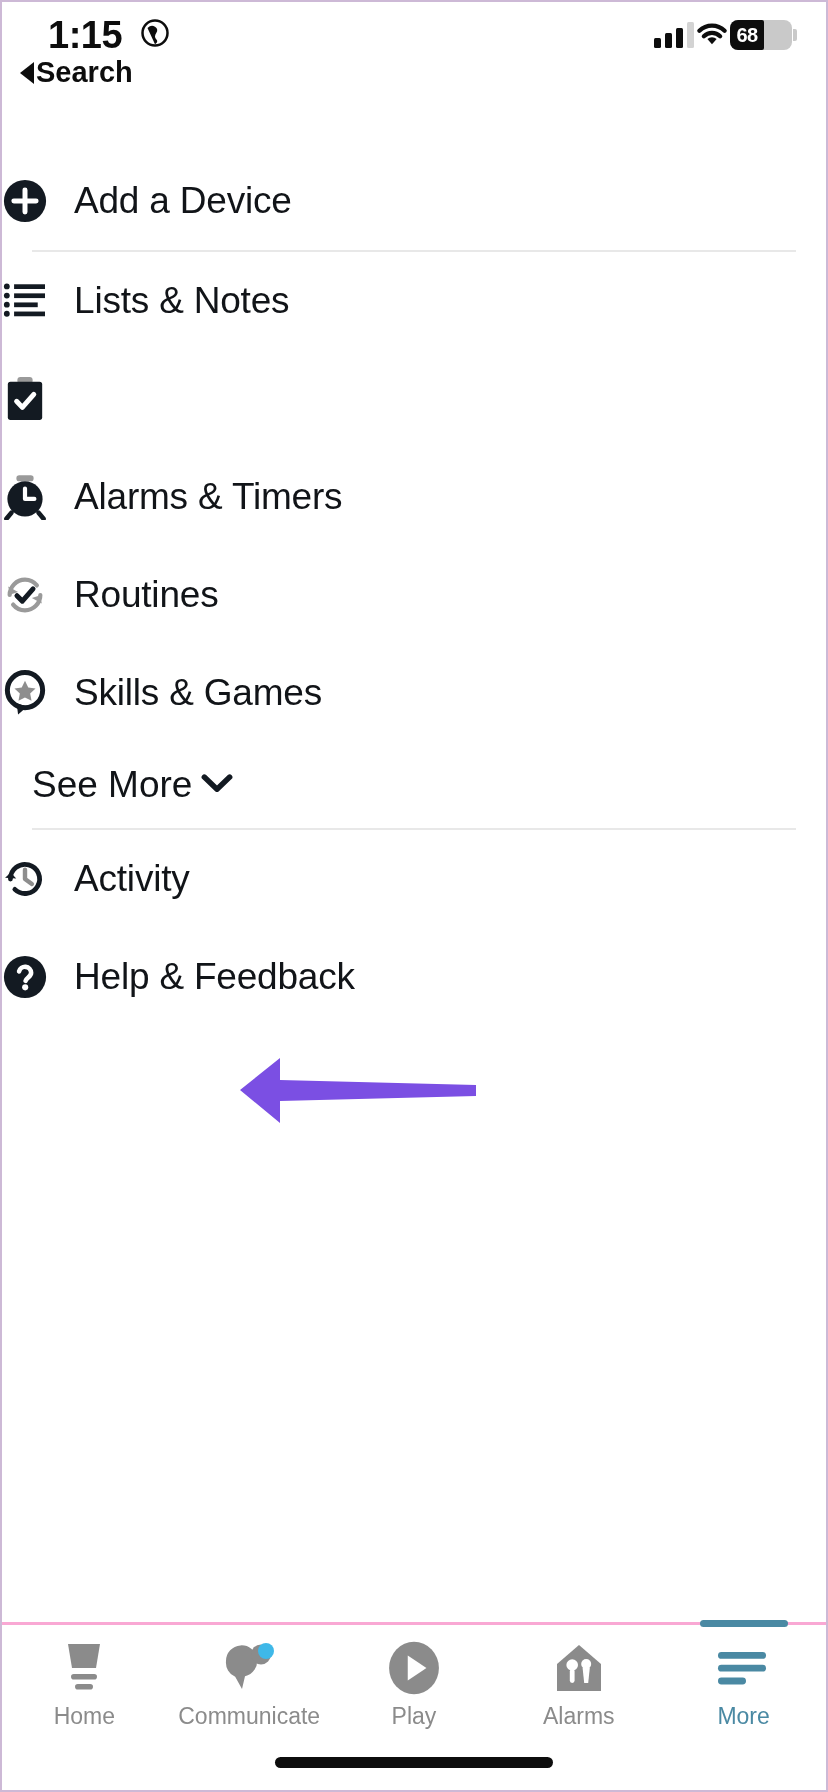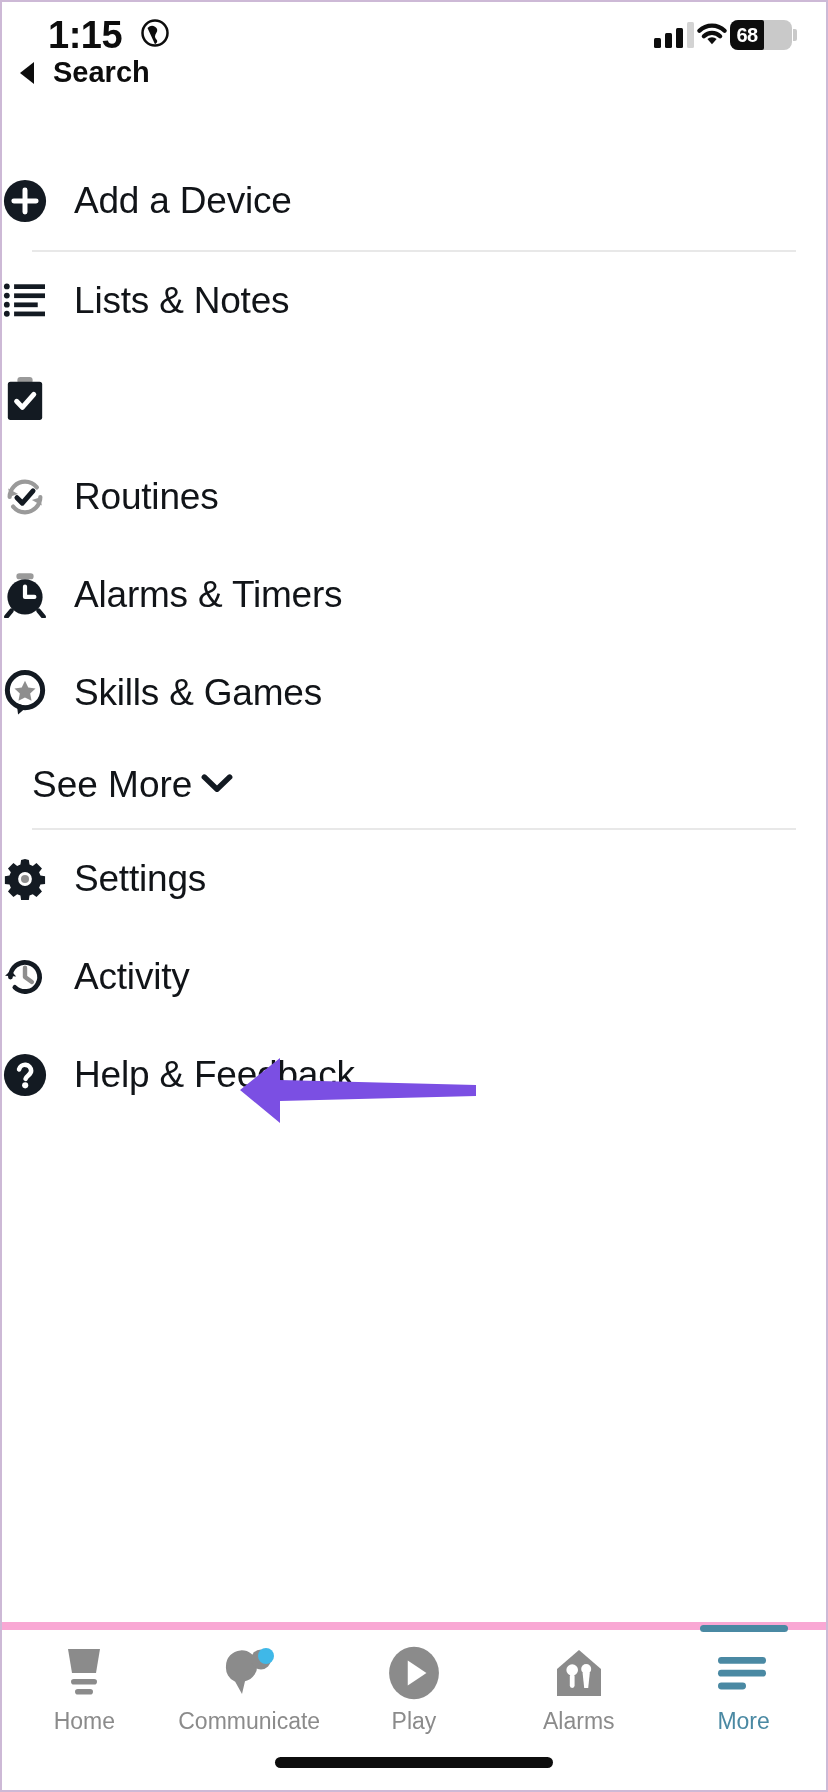--- a/index.html
+++ b/index.html
@@ -48,21 +48,21 @@
     color: #ffffff; font-size: 20px; font-weight: 700; letter-spacing: -0.5px;
   }
   .battery .nub {
     position: absolute; right: -5px; top: 9px; width: 4px; height: 12px;
     background: #c9c9c9; border-radius: 0 2px 2px 0;
   }
 
   
   .backnav {
     position: absolute; top: 54px; left: 18px;
-    display: flex; align-items: center; gap: 19px;
+    display: flex; align-items: center; gap: 2px;
     font-size: 29px; font-weight: 600; color: #0d0d0d;
   }
   .backnav .tri {
     width: 0; height: 0;
     border-top: 11px solid transparent;
     border-bottom: 11px solid transparent;
     border-right: 14px solid #0d0d0d;
   }
 
   
@@ -87,21 +87,21 @@
 
   
   .arrow-annot {
     position: absolute; left: 236px; top: 1040px;
     width: 240px; height: 96px; pointer-events: none;
   }
 
   
   .tabbar {
     position: absolute; left: 0; right: 0; bottom: 0; height: 168px;
-    border-top: 8px solid #f9a8d4;
+    border-top: 3px solid #f9a8d4;
     display: flex; align-items: flex-start;
     background: #ffffff;
   }
   .tab {
     flex: 1 1 0; height: 128px; padding-top: 16px;
     display: flex; flex-direction: column; align-items: center; gap: 8px;
     position: relative;
   }
   .tab .tic { height: 54px; display: flex; align-items: center; justify-content: center; }
   .tab .tlbl { font-size: 23px; color: #8b8b8b; }
@@ -197,75 +197,65 @@
         <svg width="42" height="46" viewBox="0 0 22 24">
           <rect x="7" y="0.5" width="8" height="3.6" rx="1.6" fill="#9a9a9a"></rect>
           <rect x="2" y="3" width="18" height="20" rx="1.4" fill="#131a22"></rect>
           <path d="M6.6 13.2 L9.6 16.4 L15.6 9.6" fill="none" stroke="#ffffff" stroke-width="2.6" stroke-linecap="round" stroke-linejoin="round"></path>
         </svg>
       </span>
     </div>
 
     <div class="row">
       <span class="ic">
+        <svg width="44" height="46" viewBox="0 0 23 24">
+          <rect x="7" y="0.6" width="9" height="3.2" rx="1.5" fill="#9a9a9a"></rect>
+          <circle cx="11.5" cy="13" r="9.2" fill="#131a22"></circle>
+          <path d="M11.5 7.6 V13 H16.4" fill="none" stroke="#ffffff" stroke-width="2.2" stroke-linecap="round" stroke-linejoin="round"></path>
+          <path d="M4.4 20.2 L1.8 23.4 M18.6 20.2 L21.2 23.4" stroke="#131a22" stroke-width="2.4" stroke-linecap="round"></path>
+        </svg>
+      </span>
+      <span class="lbl">Alarms &amp; Timers</span>
+    </div>
+
+    <div class="row">
+      <span class="ic">
         <svg width="46" height="46" viewBox="0 0 24 24">
           <path d="M4 12 a8 8 0 0 1 8-8 a8 8 0 0 1 6.2 3" fill="none" stroke="#9a9a9a" stroke-width="2.2" stroke-linecap="round"></path>
           <path d="M20 12 a8 8 0 0 1-8 8 a8 8 0 0 1-6.2-3" fill="none" stroke="#9a9a9a" stroke-width="2.2" stroke-linecap="round"></path>
           <path d="M3.2 7.6 L4.4 11.8 L8.4 10.4 Z" fill="#9a9a9a"></path>
           <path d="M20.8 16.4 L19.6 12.2 L15.6 13.6 Z" fill="#9a9a9a"></path>
           <path d="M7.8 12.4 L10.6 15.2 L16.2 8.8" fill="none" stroke="#131a22" stroke-width="2.6" stroke-linecap="round" stroke-linejoin="round"></path>
         </svg>
       </span>
       <span class="lbl">Routines</span>
     </div>
 
     <div class="row">
       <span class="ic">
-        <svg width="44" height="46" viewBox="0 0 23 24">
-          <rect x="7" y="0.6" width="9" height="3.2" rx="1.5" fill="#9a9a9a"></rect>
-          <circle cx="11.5" cy="13" r="9.2" fill="#131a22"></circle>
-          <path d="M11.5 7.6 V13 H16.4" fill="none" stroke="#ffffff" stroke-width="2.2" stroke-linecap="round" stroke-linejoin="round"></path>
-          <path d="M4.4 20.2 L1.8 23.4 M18.6 20.2 L21.2 23.4" stroke="#131a22" stroke-width="2.4" stroke-linecap="round"></path>
-        </svg>
-      </span>
-      <span class="lbl">Alarms &amp; Timers</span>
-    </div>
-
-    <div class="row">
-      <span class="ic">
         <svg width="44" height="46" viewBox="0 0 22 24">
           <circle cx="11" cy="10.5" r="9.2" fill="none" stroke="#131a22" stroke-width="2.6"></circle>
           <path d="M6.6 17.4 L7.4 23.2 L12.2 19" fill="#131a22"></path>
           <path d="M11 5.6 l1.7 3.5 3.8 .5 -2.8 2.7 .7 3.8 -3.4-1.8 -3.4 1.8 .7-3.8 -2.8-2.7 3.8-.5 Z" fill="#8e8e8e"></path>
         </svg>
       </span>
       <span class="lbl">Skills &amp; Games</span>
     </div>
 
     <div class="row-seemore">
       <span class="lbl">See More</span>
       <span>
         <svg width="34" height="22" viewBox="0 0 20 13">
           <path d="M2.5 3 L10 10.2 L17.5 3" fill="none" stroke="#131a22" stroke-width="3.2" stroke-linecap="round" stroke-linejoin="round"></path>
         </svg>
       </span>
     </div>
 
     <div class="divider"></div>
 
-    <div class="row">
-      <span class="ic">
-        <svg width="46" height="46" viewBox="0 0 24 24">
-          <path d="M12 1.6 l2 .45 .35 2.4 1.7 .72 1.95-1.5 2.85 2.85 -1.5 1.95 .72 1.7 2.4 .35 v4.03 l-2.4 .35 -.72 1.7 1.5 1.95 -2.85 2.85 -1.95-1.5 -1.7 .72 -.35 2.4 h-4.03 l-.35-2.4 -1.7-.72 -1.95 1.5 -2.85-2.85 1.5-1.95 -.72-1.7 -2.4-.35 v-4.03 l2.4-.35 .72-1.7 -1.5-1.95 2.85-2.85 1.95 1.5 1.7-.72 .35-2.4 Z" fill="#131a22"></path>
-          <circle cx="12" cy="12" r="3.6" fill="#ffffff"></circle>
-          <circle cx="12" cy="12" r="2.1" fill="#8e8e8e"></circle>
-        </svg>
-      </span>
-      <span class="lbl">Settings</span>
-    </div>
 
     <div class="row">
       <span class="ic">
         <svg width="46" height="46" viewBox="0 0 24 24">
           <path d="M4.4 12 a7.6 7.6 0 1 1 2.3 5.4" fill="none" stroke="#131a22" stroke-width="2.5" stroke-linecap="round"></path>
           <path d="M1.6 11.4 L4.6 8.6 L7.4 11.8 Z" fill="#131a22"></path>
           <path d="M12 7.2 V12 L15.6 14.6" fill="none" stroke="#8e8e8e" stroke-width="2.3" stroke-linecap="round" stroke-linejoin="round"></path>
         </svg>
       </span>
       <span class="lbl">Activity</span>

